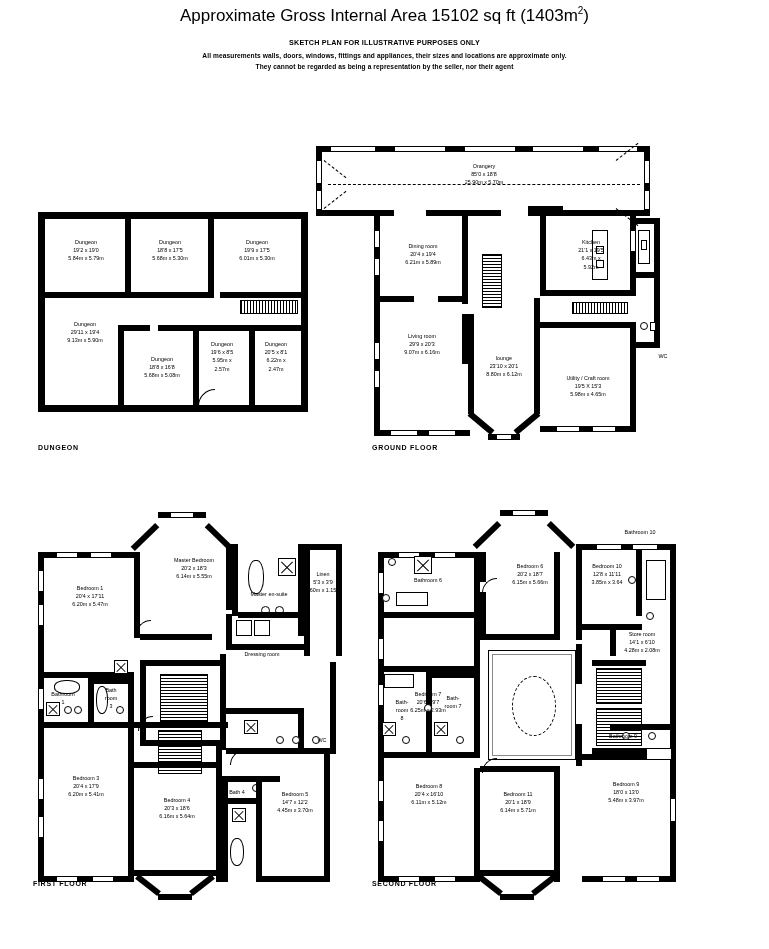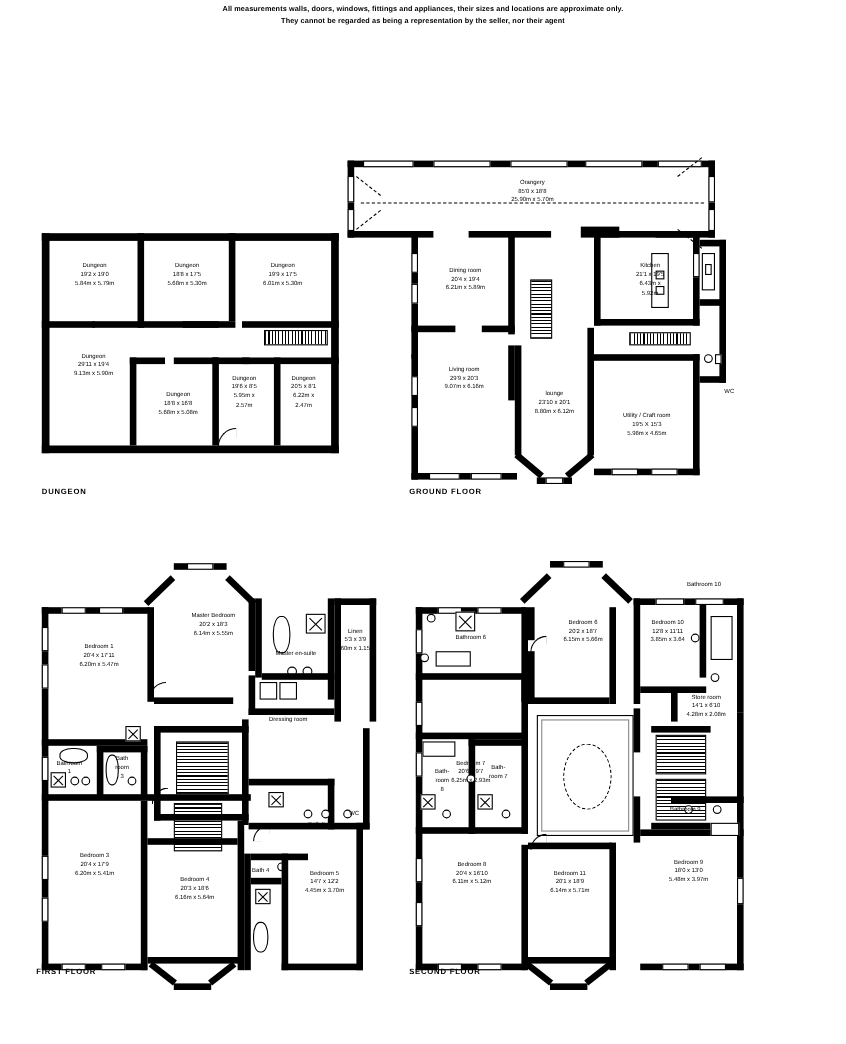--- a/index.html
+++ b/index.html
@@ -44,20 +44,22 @@
   .dash{position:absolute;border-top:1px dashed #000;}
   .void{position:absolute;border:1.3px solid #000;background:#fff;box-sizing:border-box;}
   .voidin{position:absolute;border:1px solid #888;box-sizing:border-box;}
   .ellipse{position:absolute;border:1.2px dashed #000;border-radius:50%;}
   .bay{position:absolute;background:#000;transform-origin:center;}
 </style>
 </head>
 <body>
 
 <div id="header">
+  <div id="plan-subtitle"><span>Approximate Gross Internal Area 15102 sq ft (1403m</span><sup>2</sup><span>)</span></div>
+  <div id="disclaimer1">SKETCH PLAN FOR ILLUSTRATIVE PURPOSES ONLY</div>
   <div id="disclaimer2">All measurements walls, doors, windows, fittings and appliances, their sizes and locations are approximate only.</div>
   <div id="disclaimer3">They cannot be regarded as being a representation by the seller, nor their agent</div>
 </div>
 
 <div class="plan" id="plan-dungeon" style="left:38px;top:212px;width:270px;height:200px;">
 
   <div class="w" style="left:0;top:0;width:270px;height:7px;"></div>
   <div class="w" style="left:0;top:0;width:7px;height:200px;"></div>
   <div class="w" style="left:263px;top:0;width:7px;height:200px;"></div>
   <div class="w" style="left:0;top:193px;width:270px;height:7px;"></div>

